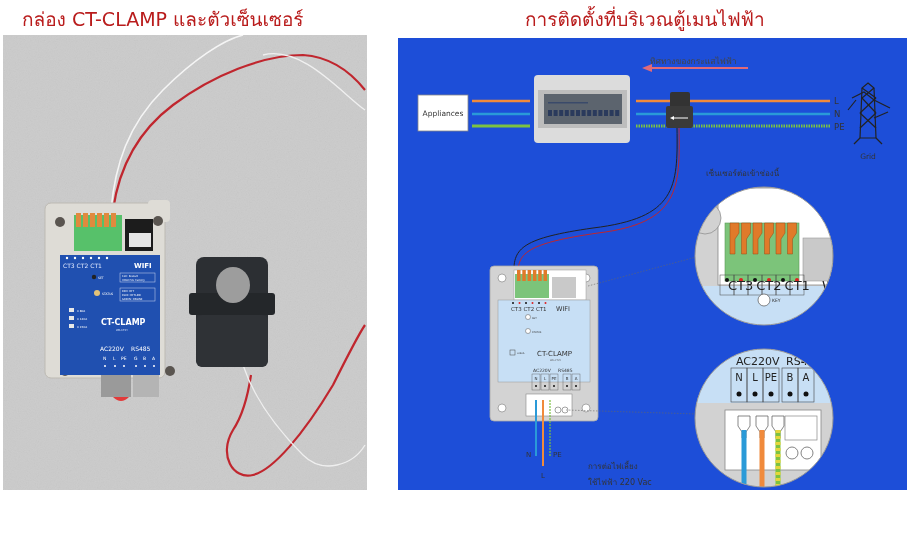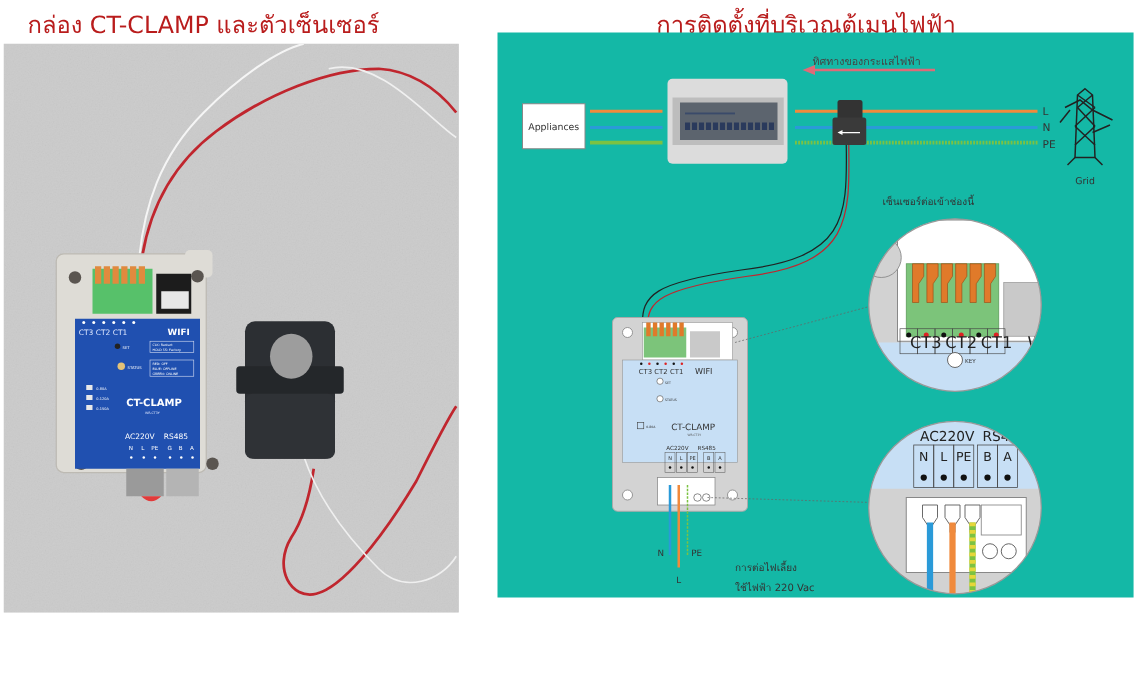--- a/index.html
+++ b/index.html
@@ -1,21 +1,21 @@
 <!DOCTYPE html>
 <html><head>
 <meta charset="utf-8">
 <style>
   html,body{margin:0;padding:0;background:#ffffff;}
   body{width:907px;height:550px;position:relative;overflow:hidden;font-family:"DejaVu Sans","Liberation Sans",sans-serif;}
   .heading{position:absolute;top:4px;font-size:19px;color:#b91c1c;white-space:nowrap;}
   #h-left{left:22px;}
   #h-right{left:504px;margin-left:21px;}
   .photo{position:absolute;left:3px;top:35px;width:364px;height:455px;background:#c9c9c9;overflow:hidden;}
-  .panel{position:absolute;left:398px;top:26px;width:509px;height:452px;background:#14b8a6;overflow:hidden;}
+  .panel{position:absolute;left:398px;top:38px;width:509px;height:452px;background:#1d4ed8;overflow:hidden;}
   svg text{font-family:"DejaVu Sans","Liberation Sans",sans-serif;}
 </style>
 </head>
 <body>
 
 <div class="heading" id="h-left">กล่อง CT-CLAMP และตัวเซ็นเซอร์</div>
 <div class="heading" id="h-right">การติดตั้งที่บริเวณตู้เมนไฟฟ้า</div>
 
 <div class="photo">
   <svg width="364" height="455" viewBox="0 0 364 455">

